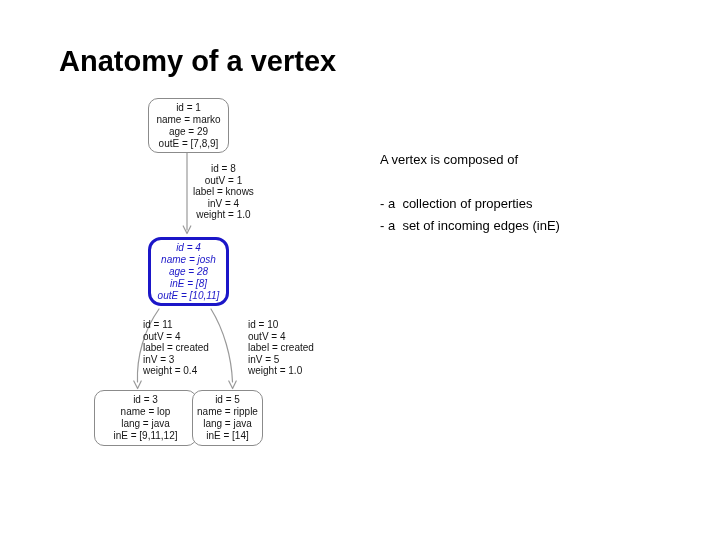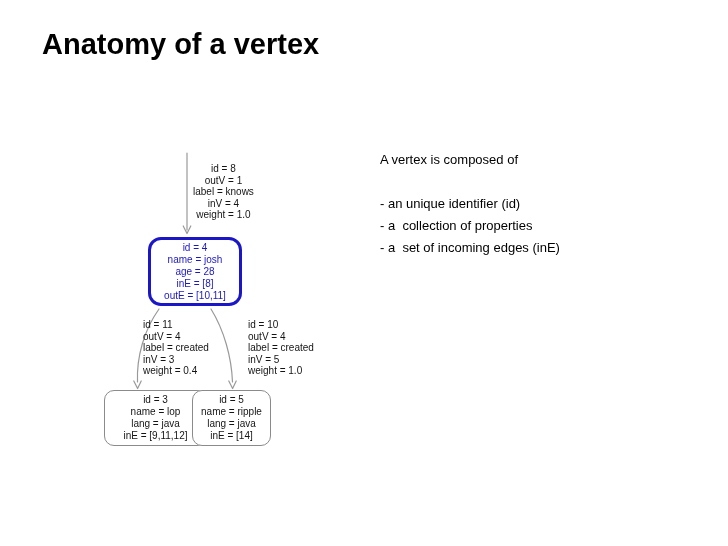--- a/index.html
+++ b/index.html
@@ -12,21 +12,21 @@
     position: relative;
     width: 728px;
     height: 546px;
     background: #ffffff;
     overflow: hidden;
   }
   .title {
     position: absolute;
     left: 42px;
     top: 28px;
-    margin: 0;
+    margin: 17px;
     font-size: 29px;
     font-weight: bold;
     color: #000000;
     letter-spacing: 0px;
     white-space: nowrap;
   }
   .edge-layer {
     position: absolute;
     left: 0;
     top: 0;
@@ -100,30 +100,36 @@
     <g>
       <path d="M159,309 C 144,330 136.5,357 137.5,382"></path>
       <polyline points="133.8,381 137.6,388.5 141.2,381"></polyline>
     </g>
     <g>
       <path d="M211,309 C 224,330 231.5,357 232.5,382"></path>
       <polyline points="228.8,381 232.6,388.5 236.2,381"></polyline>
     </g>
   </svg>
 
+  <div class="vertex" style="left:148px; top:98px; width:81px; height:55px;">
+    <div>id = 1</div>
+    <div>name = marko</div>
+    <div>age = 29</div>
+    <div>outE = [7,8,9]</div>
+  </div>
 
   <div class="edge-label" style="left:193px; top:163px;text-align:center;">
     <div>id = 8</div>
     <div>outV = 1</div>
     <div>label = knows</div>
     <div>inV = 4</div>
     <div>weight = 1.0</div>
   </div>
 
-  <div class="vertex highlighted" style="left:148px; top:237px; width:94px; height:69px;">
+  <div class="vertex highlighted" style="left:148px; top:237px; width:81px; height:69px;font-style:italic;">
     <div>id = 4</div>
     <div>name = josh</div>
     <div>age = 28</div>
     <div>inE = [8]</div>
     <div>outE = [10,11]</div>
   </div>
 
   <div class="edge-label" style="left:143px; top:319px;">
     <div>id = 11</div>
     <div>outV = 4</div>
@@ -133,36 +139,35 @@
   </div>
 
   <div class="edge-label" style="left:248px; top:319px;">
     <div>id = 10</div>
     <div>outV = 4</div>
     <div>label = created</div>
     <div>inV = 5</div>
     <div>weight = 1.0</div>
   </div>
 
-  <div class="vertex" style="left:104px; top:390px; width:103px; height:56px;">
+  <div class="vertex" style="left:94px; top:390px; width:103px; height:56px;">
     <div>id = 3</div>
     <div>name = lop</div>
     <div>lang = java</div>
     <div>inE = [9,11,12]</div>
   </div>
 
-  <div class="vertex" style="left:192px; top:390px; width:79px; height:56px;">
+  <div class="vertex" style="left:192px; top:390px; width:71px; height:56px;">
     <div>id = 5</div>
     <div>name = ripple</div>
     <div>lang = java</div>
     <div>inE = [14]</div>
   </div>
 
   <div class="explanation">
     <div class="intro">A vertex is composed of</div>
     <div class="bullets">
-      <div>- an unique identifier (id)</div>
       <div>- a  collection of properties</div>
       <div>- a  set of incoming edges (inE)</div>
     </div>
   </div>
 
 </div>
 
 </body></html>

